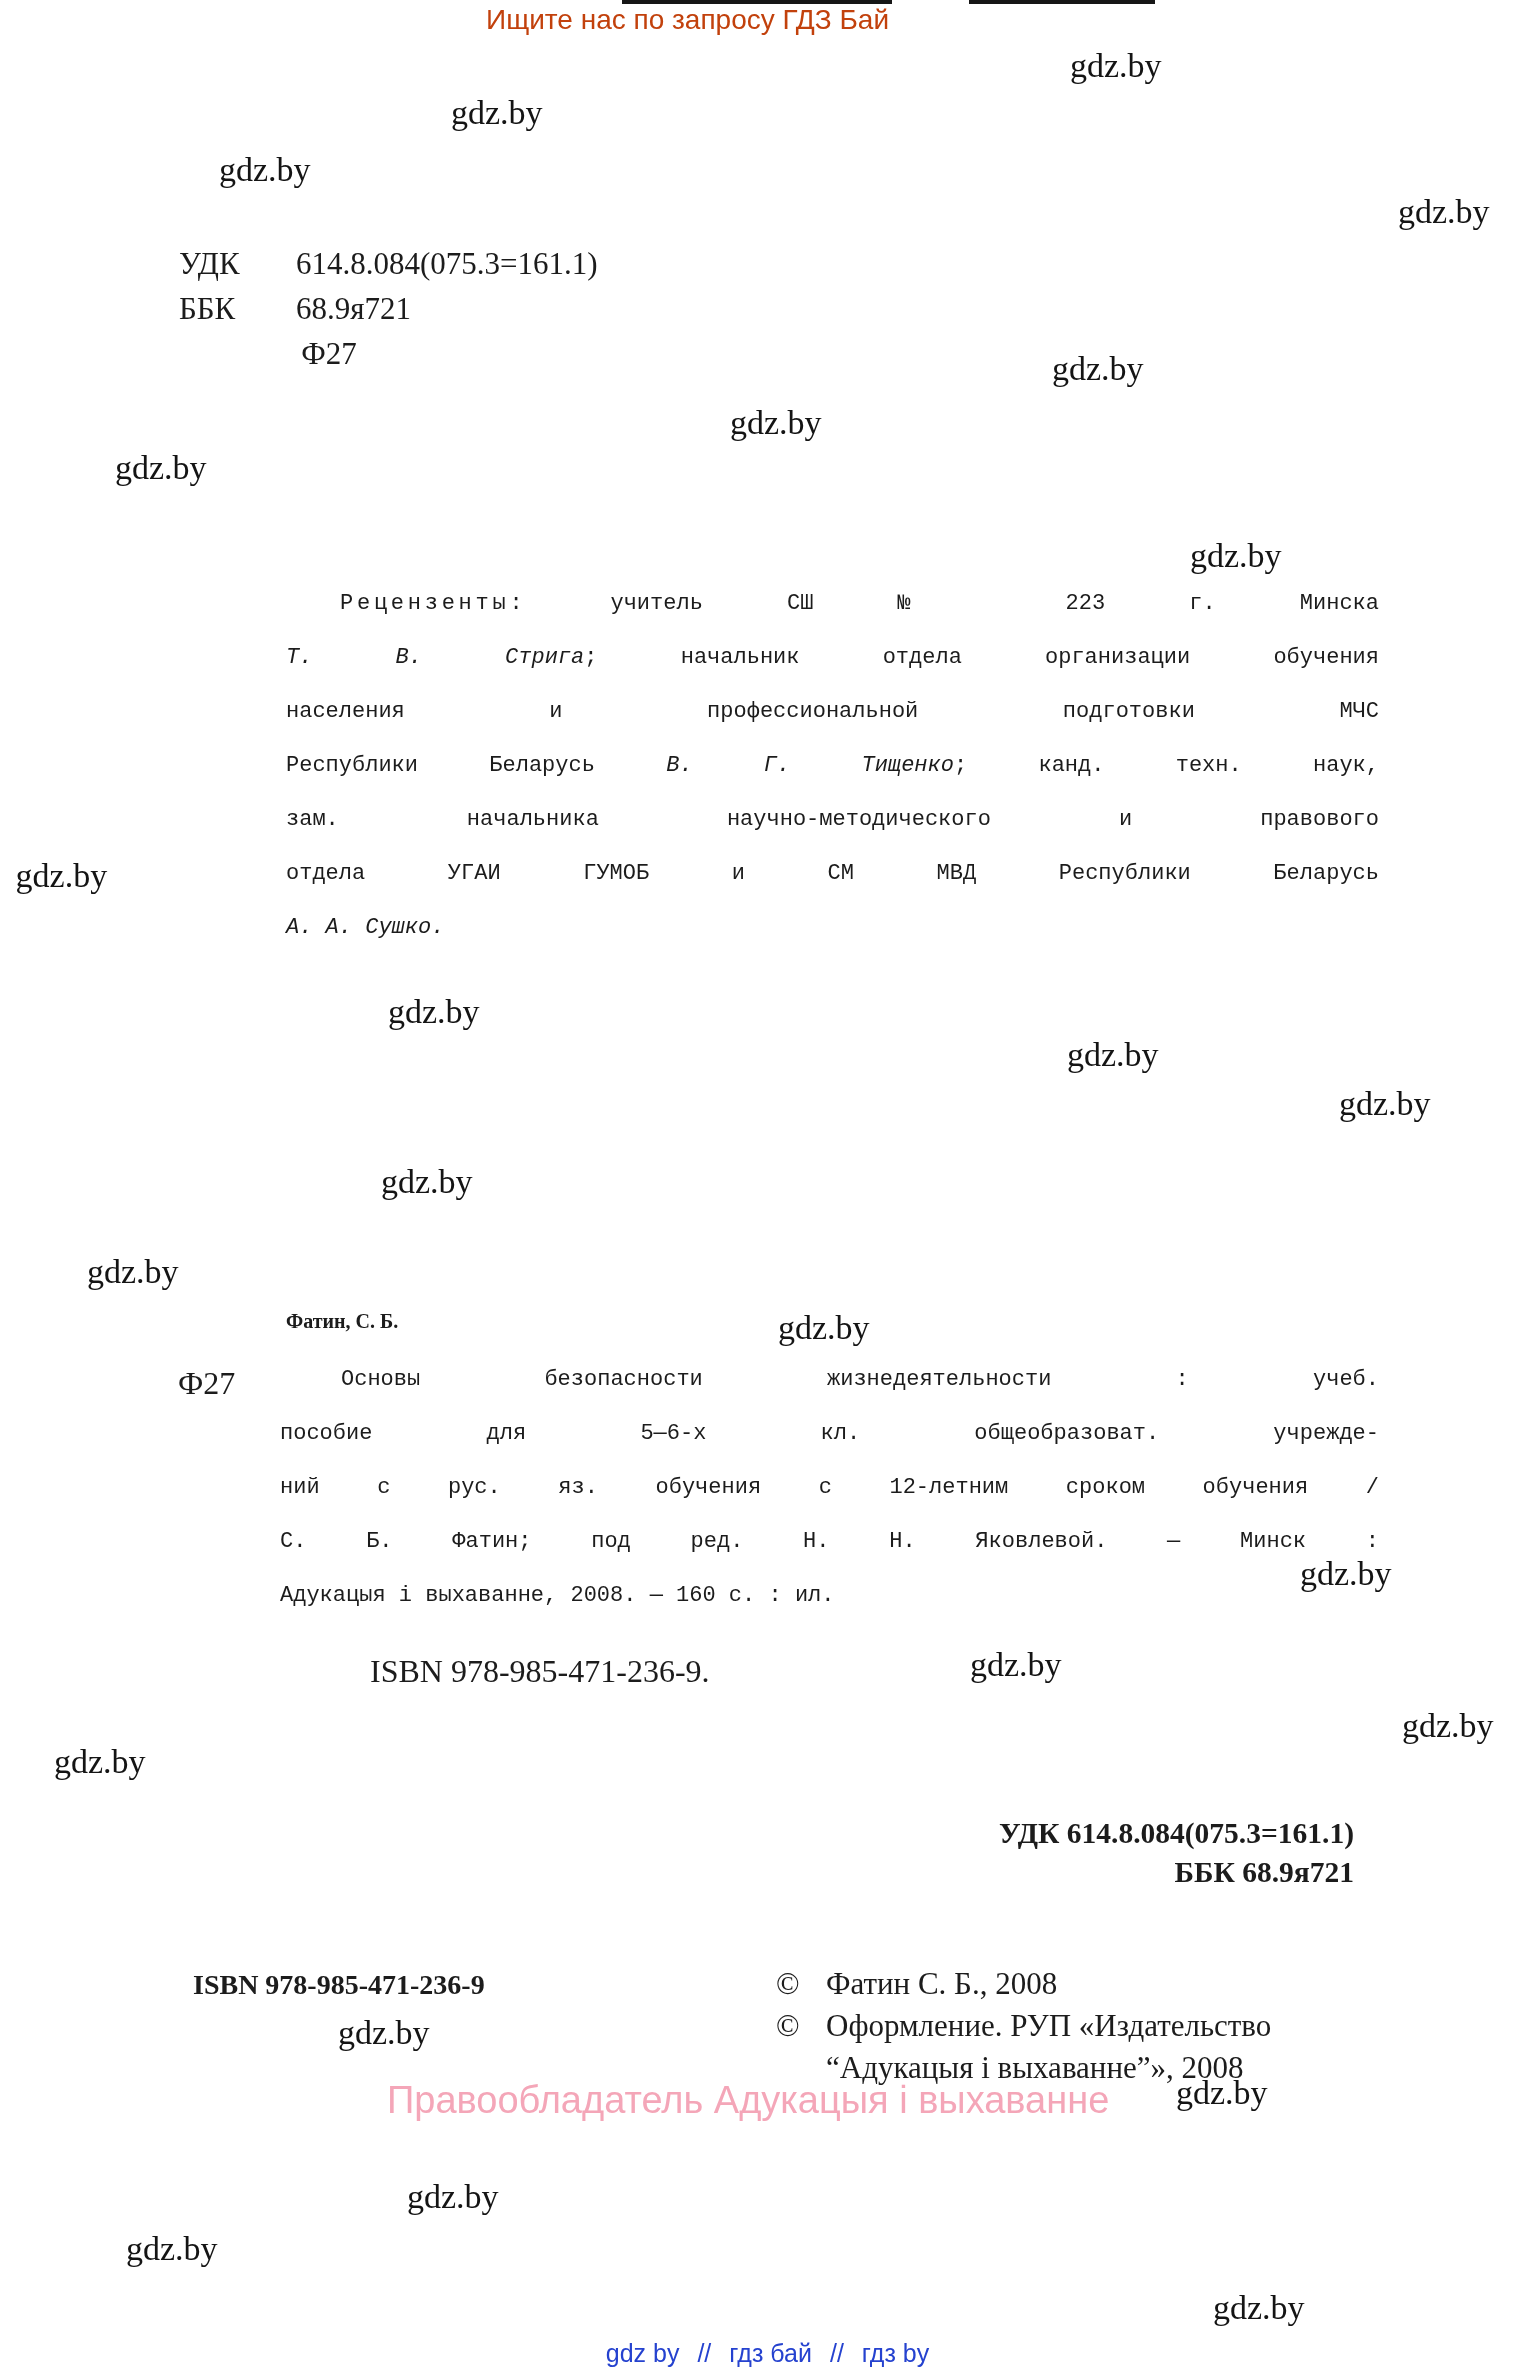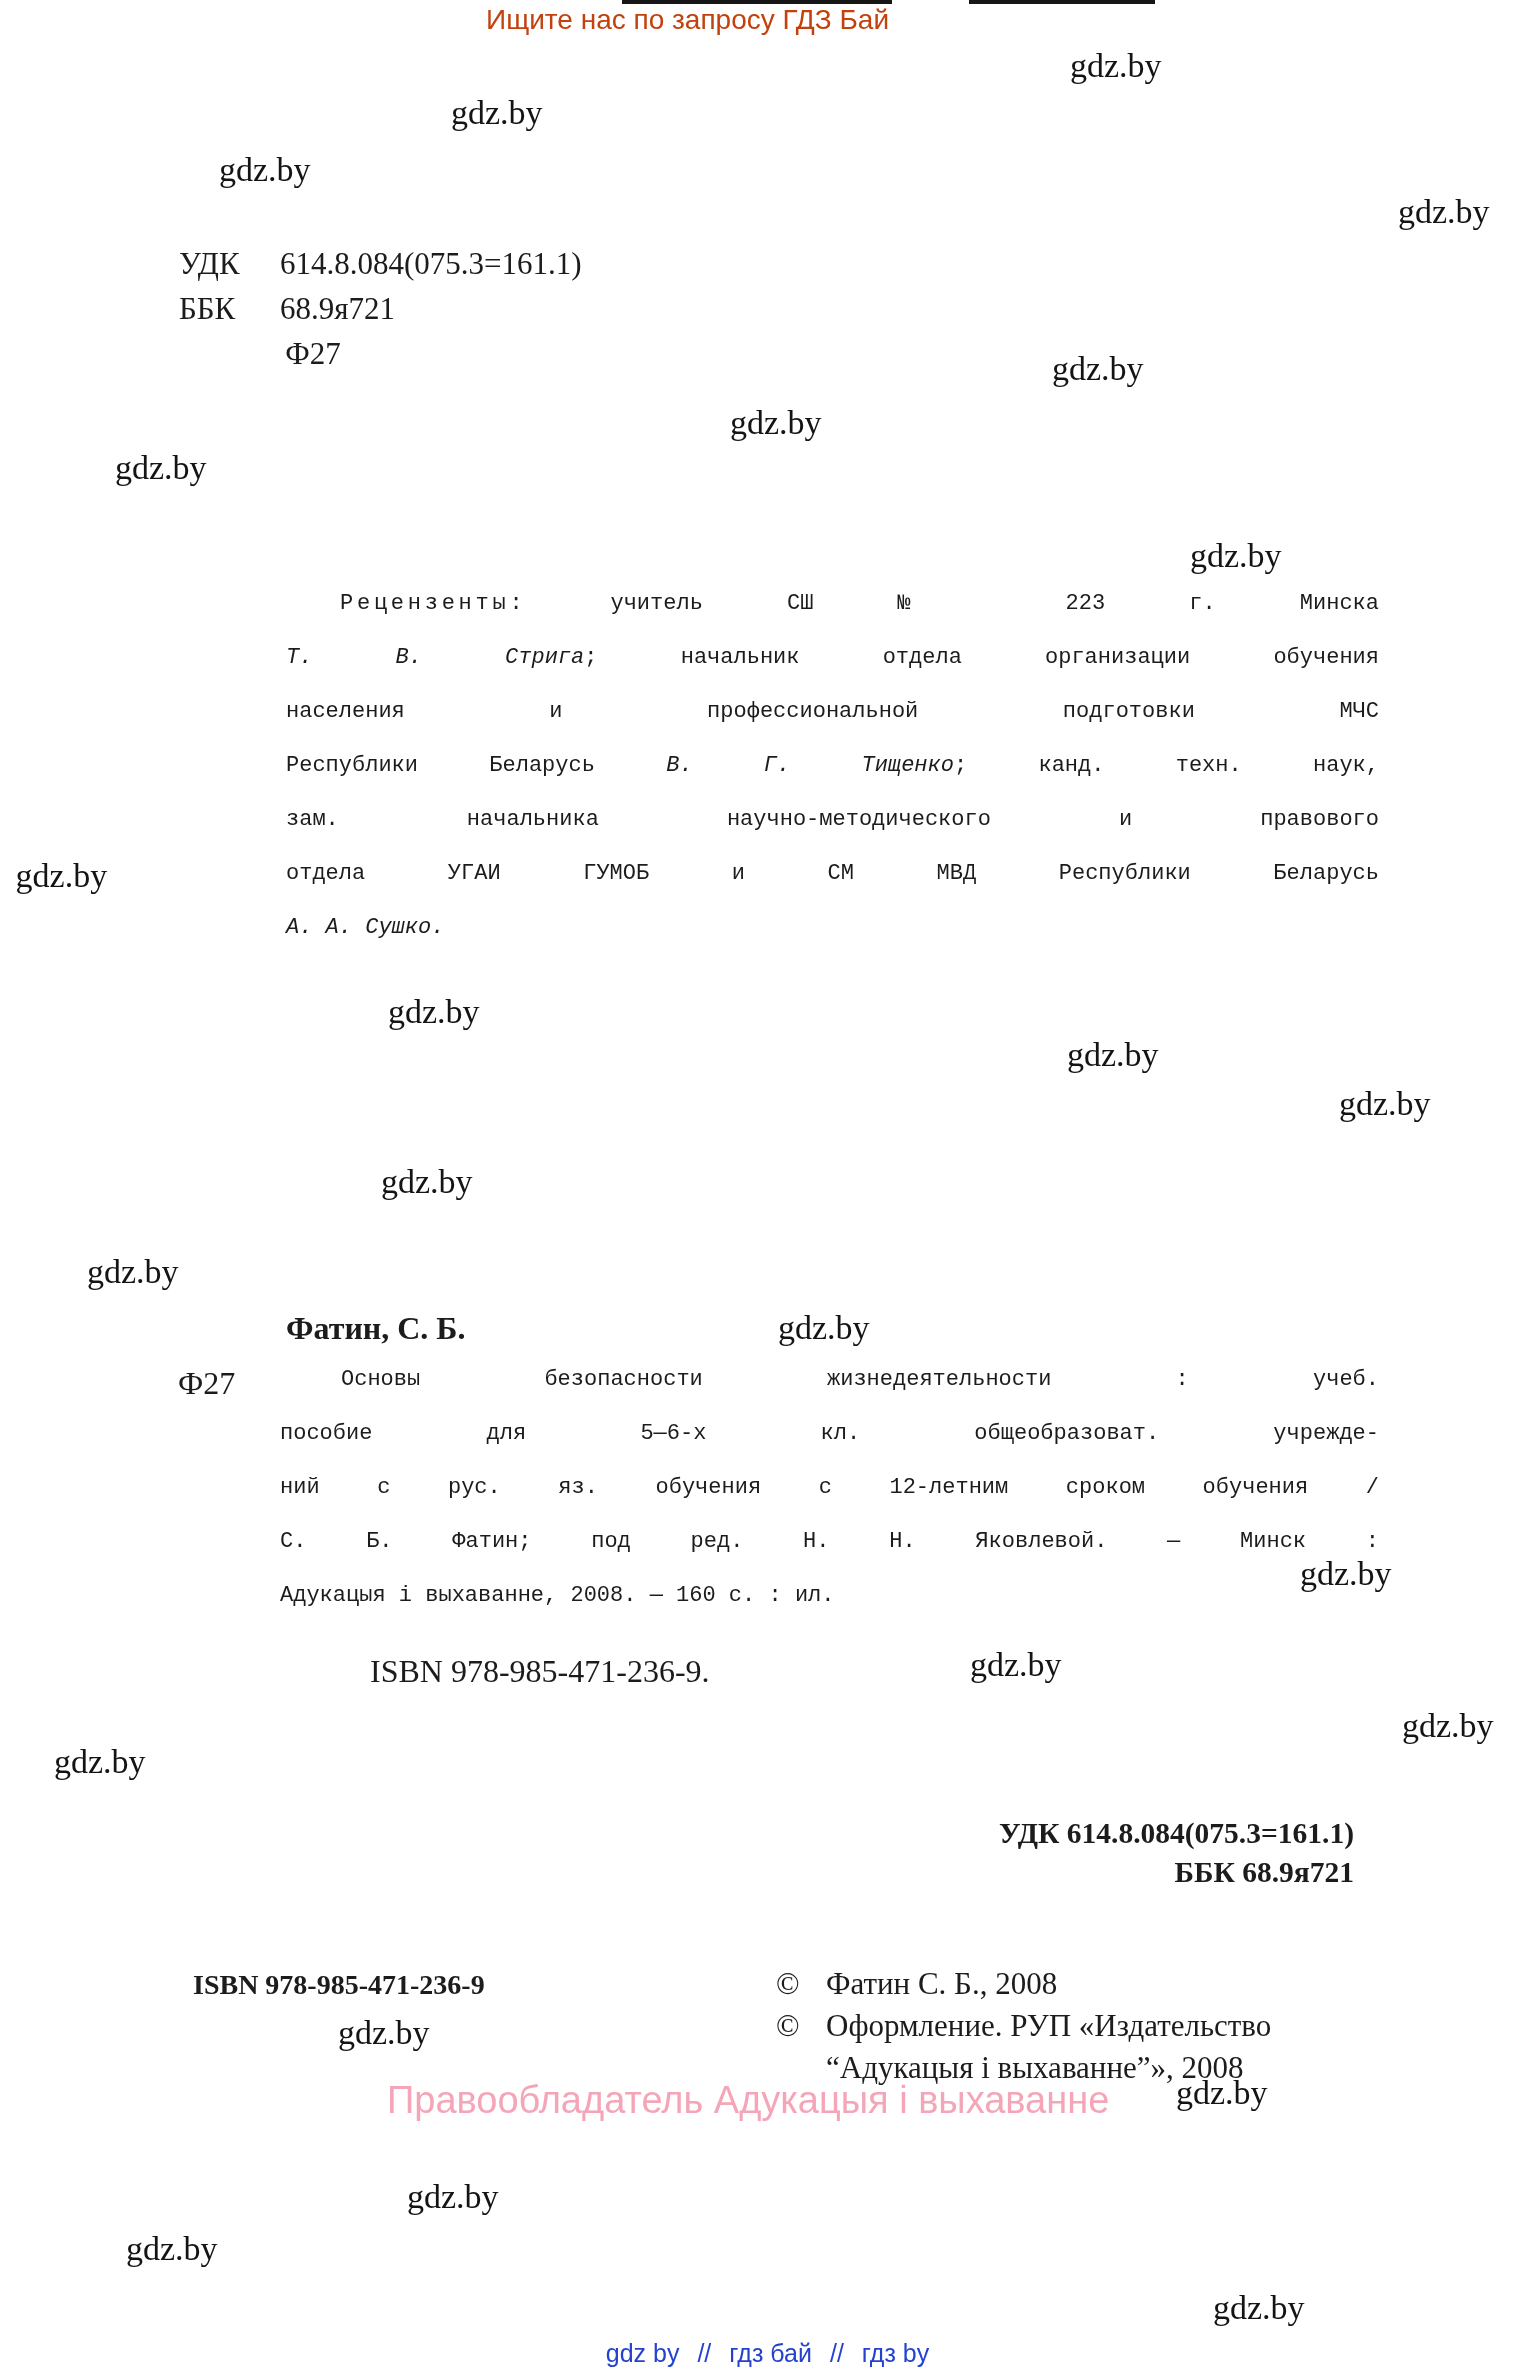--- a/index.html
+++ b/index.html
@@ -18,37 +18,37 @@
     font-family:"Liberation Sans","DejaVu Sans",sans-serif;
     font-size:28px; line-height:29.5px; color:#c2410c; white-space:nowrap;
   }
   .wm {
     position:absolute;
     font-family:Liberation Serif, serif;
     font-size:34px; line-height:28px; color:#141414; white-space:nowrap;
   }
 
   .clf-top { position:absolute; left:179px; top:241px; font-size:31px; }
-  .clf-top .row { display:flex; height:45px; line-height:45px; }
+  .clf-top .row { display:flex; height:45px; line-height:45px;gap:16px; }
   .clf-top .lbl { width:101px; }
   .clf-top .val { white-space:nowrap; }
   .clf-top .sign { padding-left:5.2px; }
 
   .jblock { position:absolute; font-size:22px; line-height:54px;font-family:Liberation Mono, monospace; }
   .jblock .jline { text-align:justify; text-align-last:justify; }
   .jblock .jline.first { text-indent:54px; }
   .jblock .jline.last { text-align-last:left; }
   .jblock .italic { font-style:italic; }
   .jblock .spaced { letter-spacing:0.17em; }
 
   .reviewers { left:286px; top:577px; width:1093px; }
   .biblio    { left:280px; top:1353px; width:1099px; }
   .biblio .jline.first { text-indent:61px; }
 
-  .author-head { position:absolute; left:286px; top:1310px; font-size:32px; font-weight:bold; white-space:nowrap; }
+  .author-head { position:absolute; left:286px; top:1310px; font-size:20px; font-weight:bold; white-space:nowrap; }
   .card-sign   { position:absolute; left:178px; top:1365px; font-size:32px; white-space:nowrap; }
   .mid-isbn    { position:absolute; left:342px; top:1653px; font-size:32px; white-space:nowrap;margin-left:28px; }
 
   .clf-bottom { position:absolute; right:181px; top:1814px; text-align:right; font-size:29.5px; font-weight:bold; line-height:39px; white-space:nowrap; }
 
   .imprint-isbn { position:absolute; left:193px; top:1969px; font-size:28px; font-weight:bold; white-space:nowrap; }
   .copyrights { position:absolute; left:776px; top:1963px; font-size:31px; }
   .copyrights .cline { display:flex; line-height:42px; white-space:nowrap; }
   .copyrights .sym { width:50px; }
 

